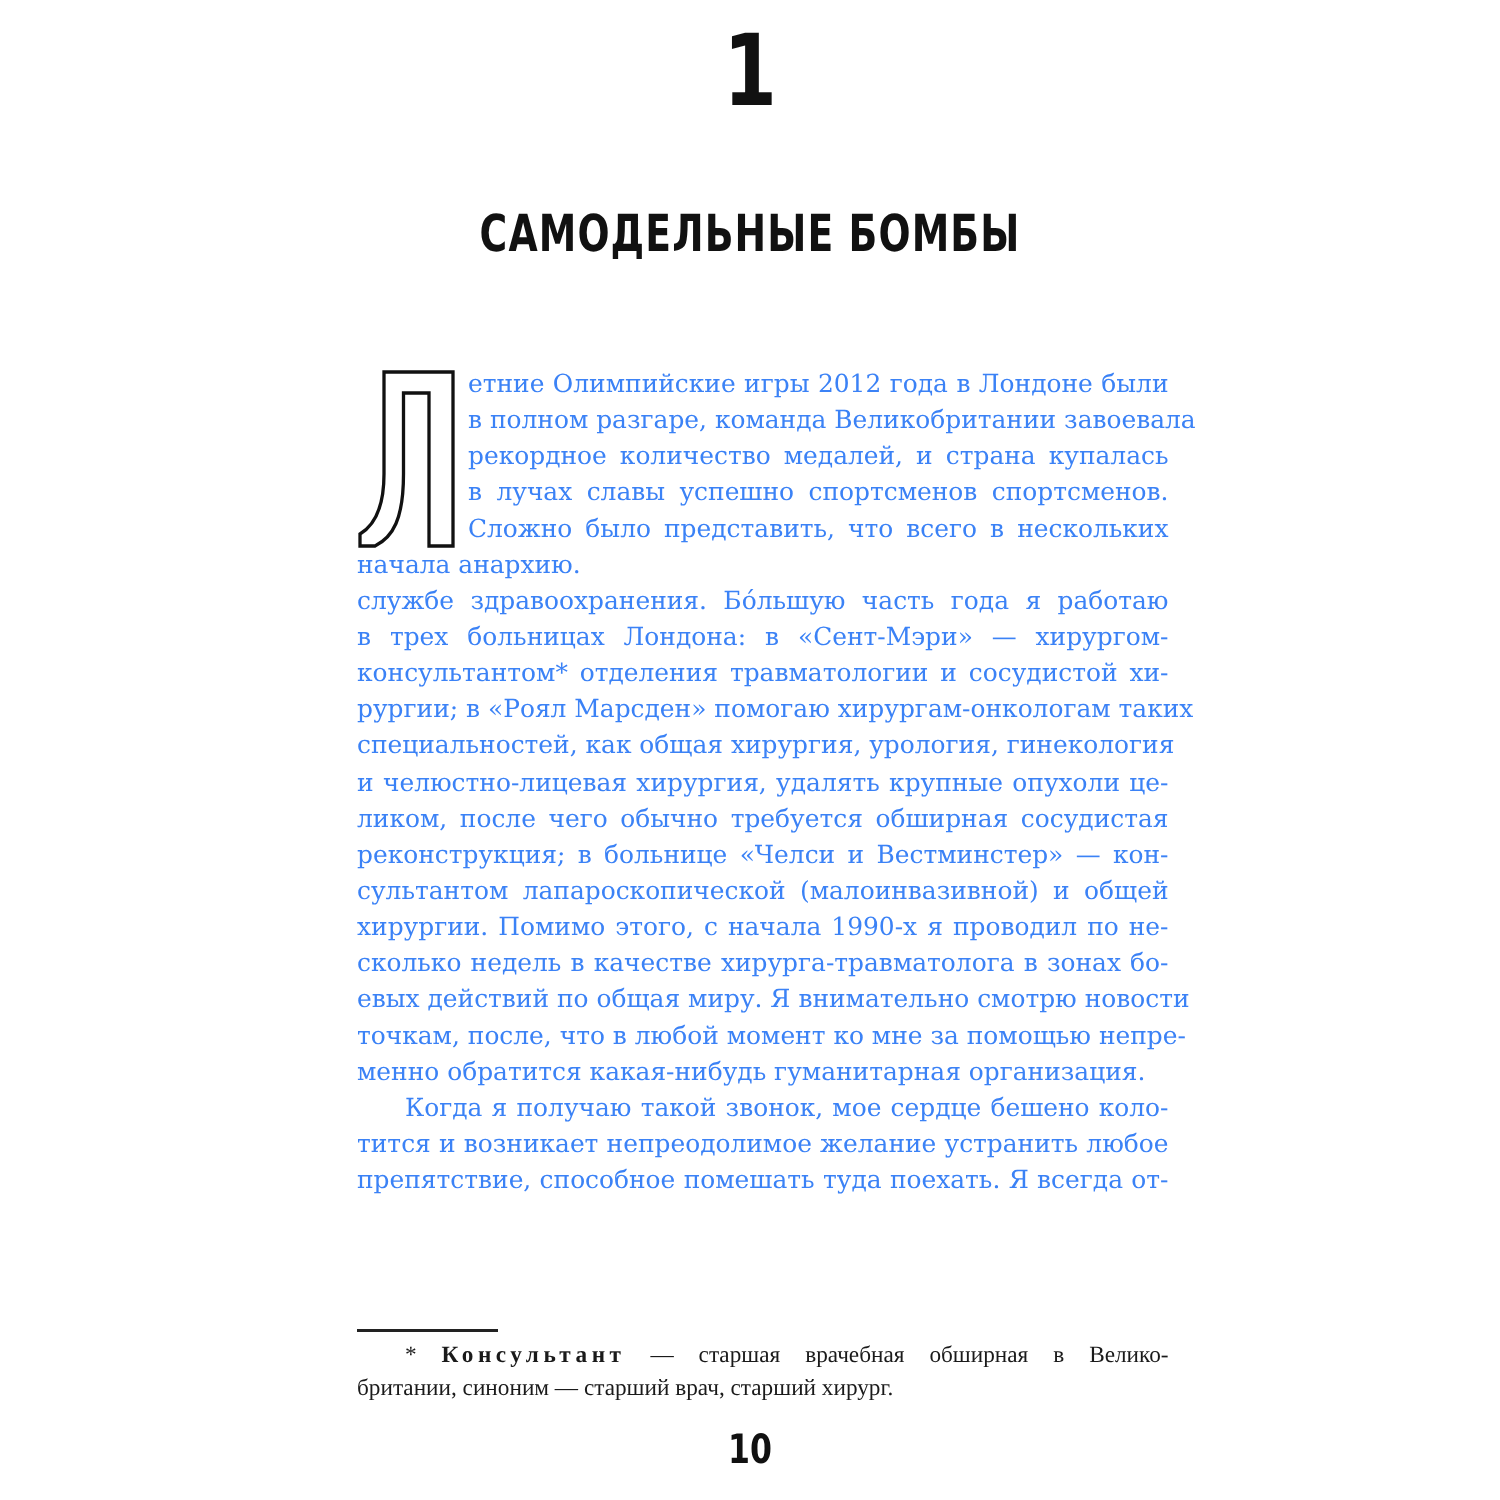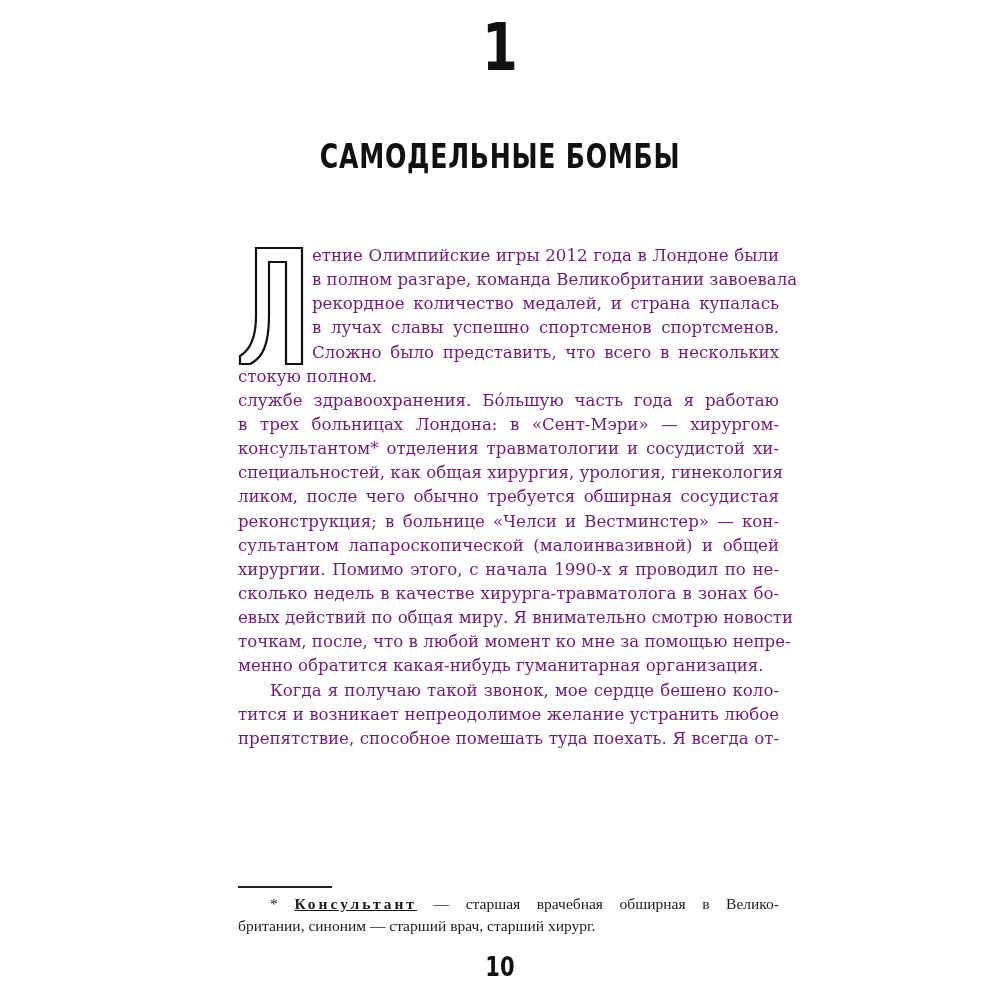--- a/index.html
+++ b/index.html
@@ -10,36 +10,36 @@
     font-family: "DejaVu Sans", sans-serif; font-weight: bold; font-size: 66px; line-height: 72px;
     color: #111; transform: scaleX(0.78); transform-origin: 500px 0;
   }
   .chapter-title {
     position: absolute; left: 0; width: 1000px; top: 136px; text-align: center;
     font-family: "DejaVu Sans", sans-serif; font-weight: bold; font-size: 34px; line-height: 40px;
     color: #111; letter-spacing: 1px; transform: scaleX(0.74); transform-origin: 500px 0;
   }
   .body-text {
     position: absolute; left: 238px; width: 541px; top: 244px;
-    font-family: "DejaVu Serif", serif; font-size: 16.6px; line-height: 24.15px; color: #701a75;
+    font-family: "DejaVu Serif", serif; font-size: 16.6px; line-height: 24.15px; color: #3b82f6;
   }
   .line { display: block; height: 24.15px; white-space: nowrap; text-align: justify; text-align-last: justify; }
   .line.last { text-align-last: left; }
   .line.indent-dc { margin-left: 74px; }
   .line.para { text-indent: 32px; }
   .dropcap {
     position: absolute; left: 238px; top: 246px; width: 66px; height: 120px;
   }
   .fn-rule { position: absolute; left: 238px; top: 886px; width: 94px; height: 2px; background: #222; }
   .footnote {
     position: absolute; left: 238px; width: 541px; top: 893px;
     font-family: "Liberation Serif", serif; font-size: 15.5px; line-height: 22px; color: #1a1a1a;
   }
   .footnote .line { height: 22px; }
-  .spaced { letter-spacing: 3px; font-weight: bold; text-decoration: underline; }
+  .spaced { letter-spacing: 3px; font-weight: bold; }
   .page-number {
     position: absolute; left: 0; width: 1000px; top: 951px; text-align: center;
     font-family: "DejaVu Sans", sans-serif; font-weight: bold; font-size: 27px; line-height: 32px; color: #111;
     transform: scaleX(0.78); transform-origin: 500px 0;
   }
 </style>
 </head>
 <body>
 
 <div class="page">
@@ -50,25 +50,27 @@
   <svg class="dropcap" viewBox="0 0 66 120" width="66" height="120">
     <path d="M18 2 L64 2 L64 118 L48 118 L48 16 L31 16 L31 70 C31 100 24 112 12 118 L2 118 L2 110 C12 104 18 92 18 70 Z" fill="#ffffff" stroke="#111" stroke-width="2.2" stroke-linejoin="miter"></path>
   </svg>
 
   <div class="body-text">
     <span class="line indent-dc">етние Олимпийские игры 2012 года в Лондоне были</span>
     <span class="line indent-dc">в полном разгаре, команда Великобритании завоевала</span>
     <span class="line indent-dc">рекордное количество медалей, и страна купалась</span>
     <span class="line indent-dc">в лучах славы успешно спортсменов спортсменов.</span>
     <span class="line indent-dc">Сложно было представить, что всего в нескольких</span>
-    <span class="line last">стокую полном.</span>
+    <span class="line last">начала анархию.</span>
     <span class="line">службе здравоохранения. Бóльшую часть года я работаю</span>
     <span class="line">в трех больницах Лондона: в «Сент-Мэри» — хирургом-</span>
     <span class="line">консультантом* отделения травматологии и сосудистой хи-</span>
+    <span class="line">рургии; в «Роял Марсден» помогаю хирургам-онкологам таких</span>
     <span class="line">специальностей, как общая хирургия, урология, гинекология</span>
+    <span class="line">и челюстно-лицевая хирургия, удалять крупные опухоли це-</span>
     <span class="line">ликом, после чего обычно требуется обширная сосудистая</span>
     <span class="line">реконструкция; в больнице «Челси и Вестминстер» — кон-</span>
     <span class="line">сультантом лапароскопической (малоинвазивной) и общей</span>
     <span class="line">хирургии. Помимо этого, с начала 1990-х я проводил по не-</span>
     <span class="line">сколько недель в качестве хирурга-травматолога в зонах бо-</span>
     <span class="line">евых действий по общая миру. Я внимательно смотрю новости</span>
     <span class="line">точкам, после, что в любой момент ко мне за помощью непре-</span>
     <span class="line last">менно обратится какая-нибудь гуманитарная организация.</span>
     <span class="line para">Когда я получаю такой звонок, мое сердце бешено коло-</span>
     <span class="line">тится и возникает непреодолимое желание устранить любое</span>

